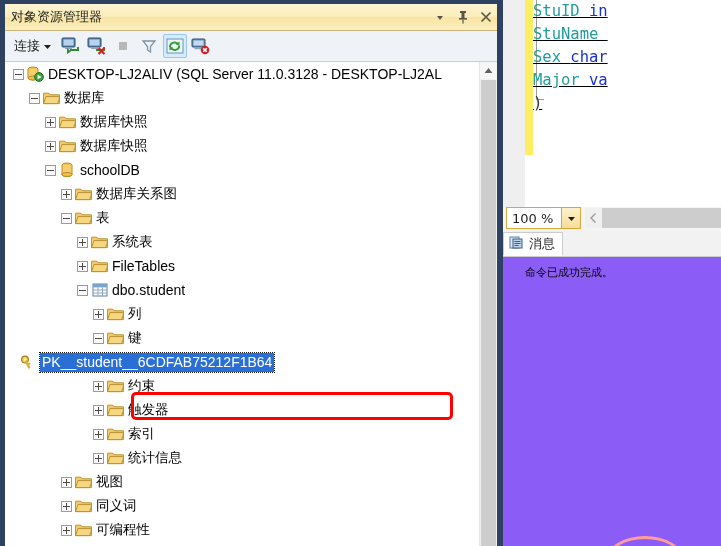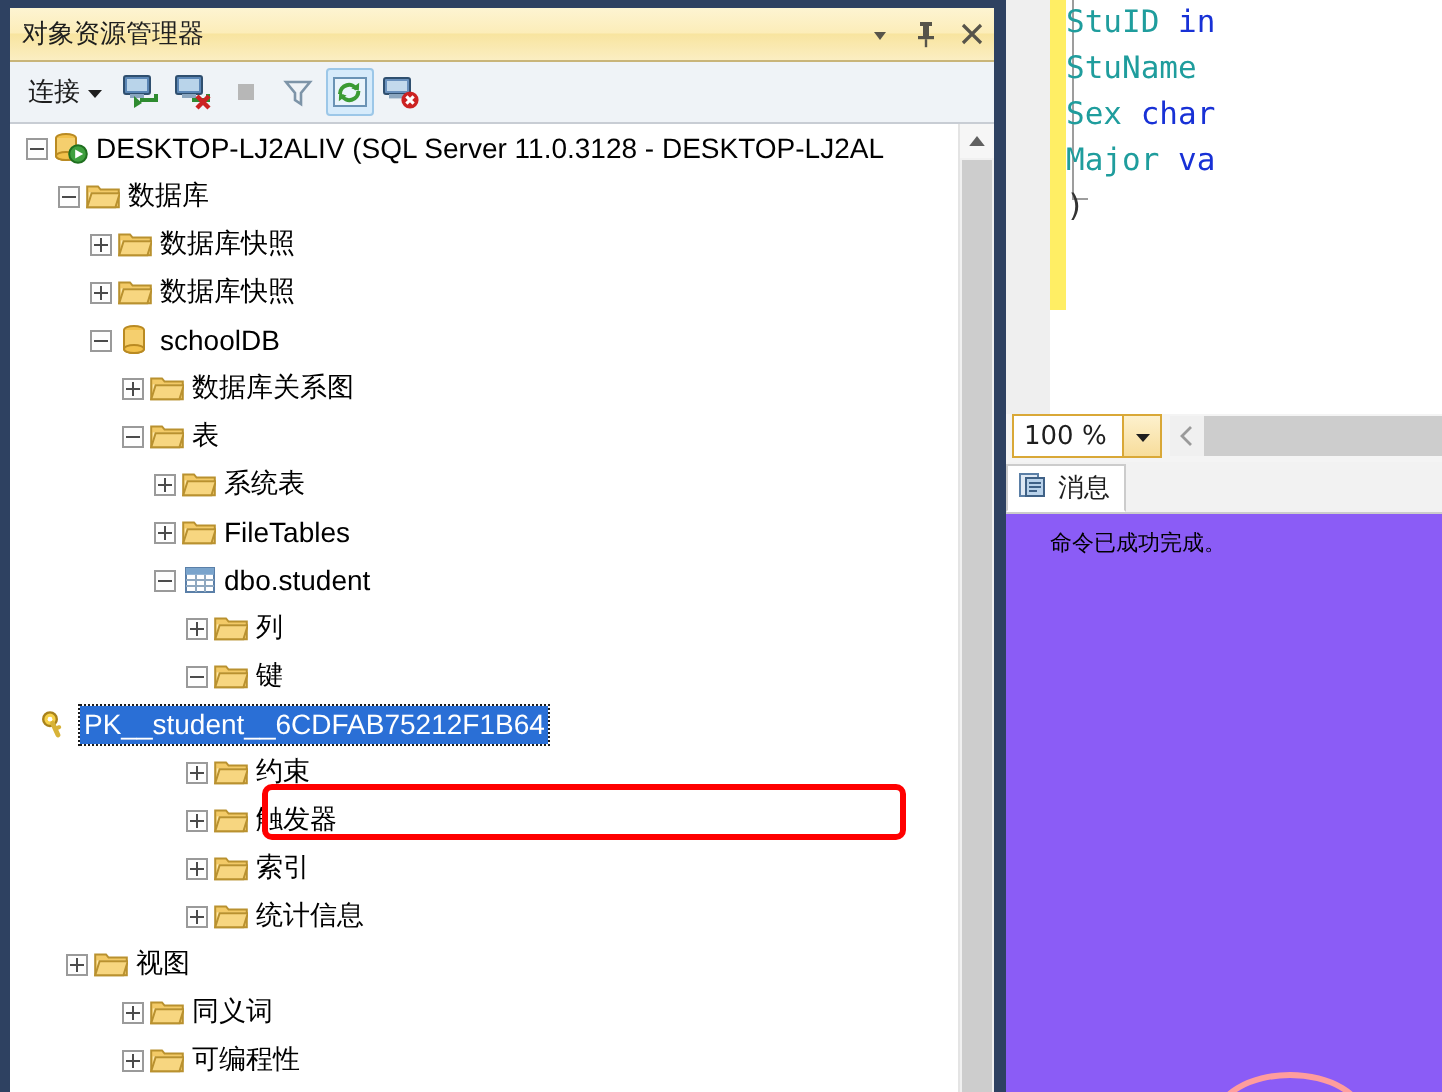--- a/index.html
+++ b/index.html
@@ -78,21 +78,21 @@
   .vscroll{position:absolute;right:0;top:0;width:17px;height:485px;background:#f0f0f0;
     border-left:1px solid #e4e4e4;}
   .vs-up{height:17px;width:17px;background:#f6f6f6;display:flex;align-items:center;justify-content:center;}
   .vs-thumb{position:absolute;left:1px;top:18px;width:15px;height:466px;background:#cdcdcd;}
 
   
   .editor{position:absolute;left:503px;top:0;width:218px;height:210px;background:#ffffff;overflow:hidden;}
   .ed-margin{position:absolute;left:0;top:0;width:22px;height:210px;background:#efefef;border-right:0;}
   .ed-change{position:absolute;left:22px;top:0;width:8px;height:155px;background:#ffee64;}
   .ed-code{position:absolute;left:30px;top:0;width:188px;height:210px;
-    font-family:"DejaVu Sans Mono","Liberation Mono",monospace;font-size:15.5px;line-height:23px;}
+    font-family:"DejaVu Sans Mono","Liberation Mono",monospace;font-size:15.5px;line-height:23px;text-decoration:underline;}
   .cl{white-space:pre;height:23px;}
   .k-id{color:#1f9d9d;}
   .k-kw{color:#1831d6;}
   .k-plain{color:#333;}
   .fold-line{position:absolute;left:33px;top:0;width:1px;height:100px;background:#9d9d9d;}
   .fold-foot{position:absolute;left:33px;top:99px;width:8px;height:1px;background:#9d9d9d;}
   .ed-bottom-line{position:absolute;left:0;top:209px;width:218px;height:1px;background:#c8c8c8;}
 
   
   .zoombar{position:absolute;left:503px;top:207px;width:218px;height:24px;background:#f4f4f4;}
@@ -401,21 +401,21 @@
             <span class="exp plus"></span>
             <span class="ico">
               <svg width="17" height="14" viewBox="0 0 17 14">
                 <path d="M0.6 2.2 L6 2.2 L7.3 3.8 L16.4 3.8 L16.4 12.6 L0.6 12.6 Z" fill="#f3ca67" stroke="#b9912f"></path>
                 <path d="M1.4 5.2 L15.6 5.2 L15.6 11.8 L1.4 11.8 Z" fill="#fde8a8"></path>
                 <path d="M0.6 12.6 L2.8 5.6 L16.9 5.6 L14.7 12.6 Z" fill="#f7d680" stroke="#b9912f"></path>
               </svg>
             </span>
             <span class="lbl">统计信息</span>
           </div>
-          <div class="row" style="padding-left: 28px;">
+          <div class="row" style="padding-left: 56px;">
             <span class="exp plus"></span>
             <span class="ico">
               <svg width="17" height="14" viewBox="0 0 17 14">
                 <path d="M0.6 2.2 L6 2.2 L7.3 3.8 L16.4 3.8 L16.4 12.6 L0.6 12.6 Z" fill="#f3ca67" stroke="#b9912f"></path>
                 <path d="M1.4 5.2 L15.6 5.2 L15.6 11.8 L1.4 11.8 Z" fill="#fde8a8"></path>
                 <path d="M0.6 12.6 L2.8 5.6 L16.9 5.6 L14.7 12.6 Z" fill="#f7d680" stroke="#b9912f"></path>
               </svg>
             </span>
             <span class="lbl">视图</span>
           </div>

